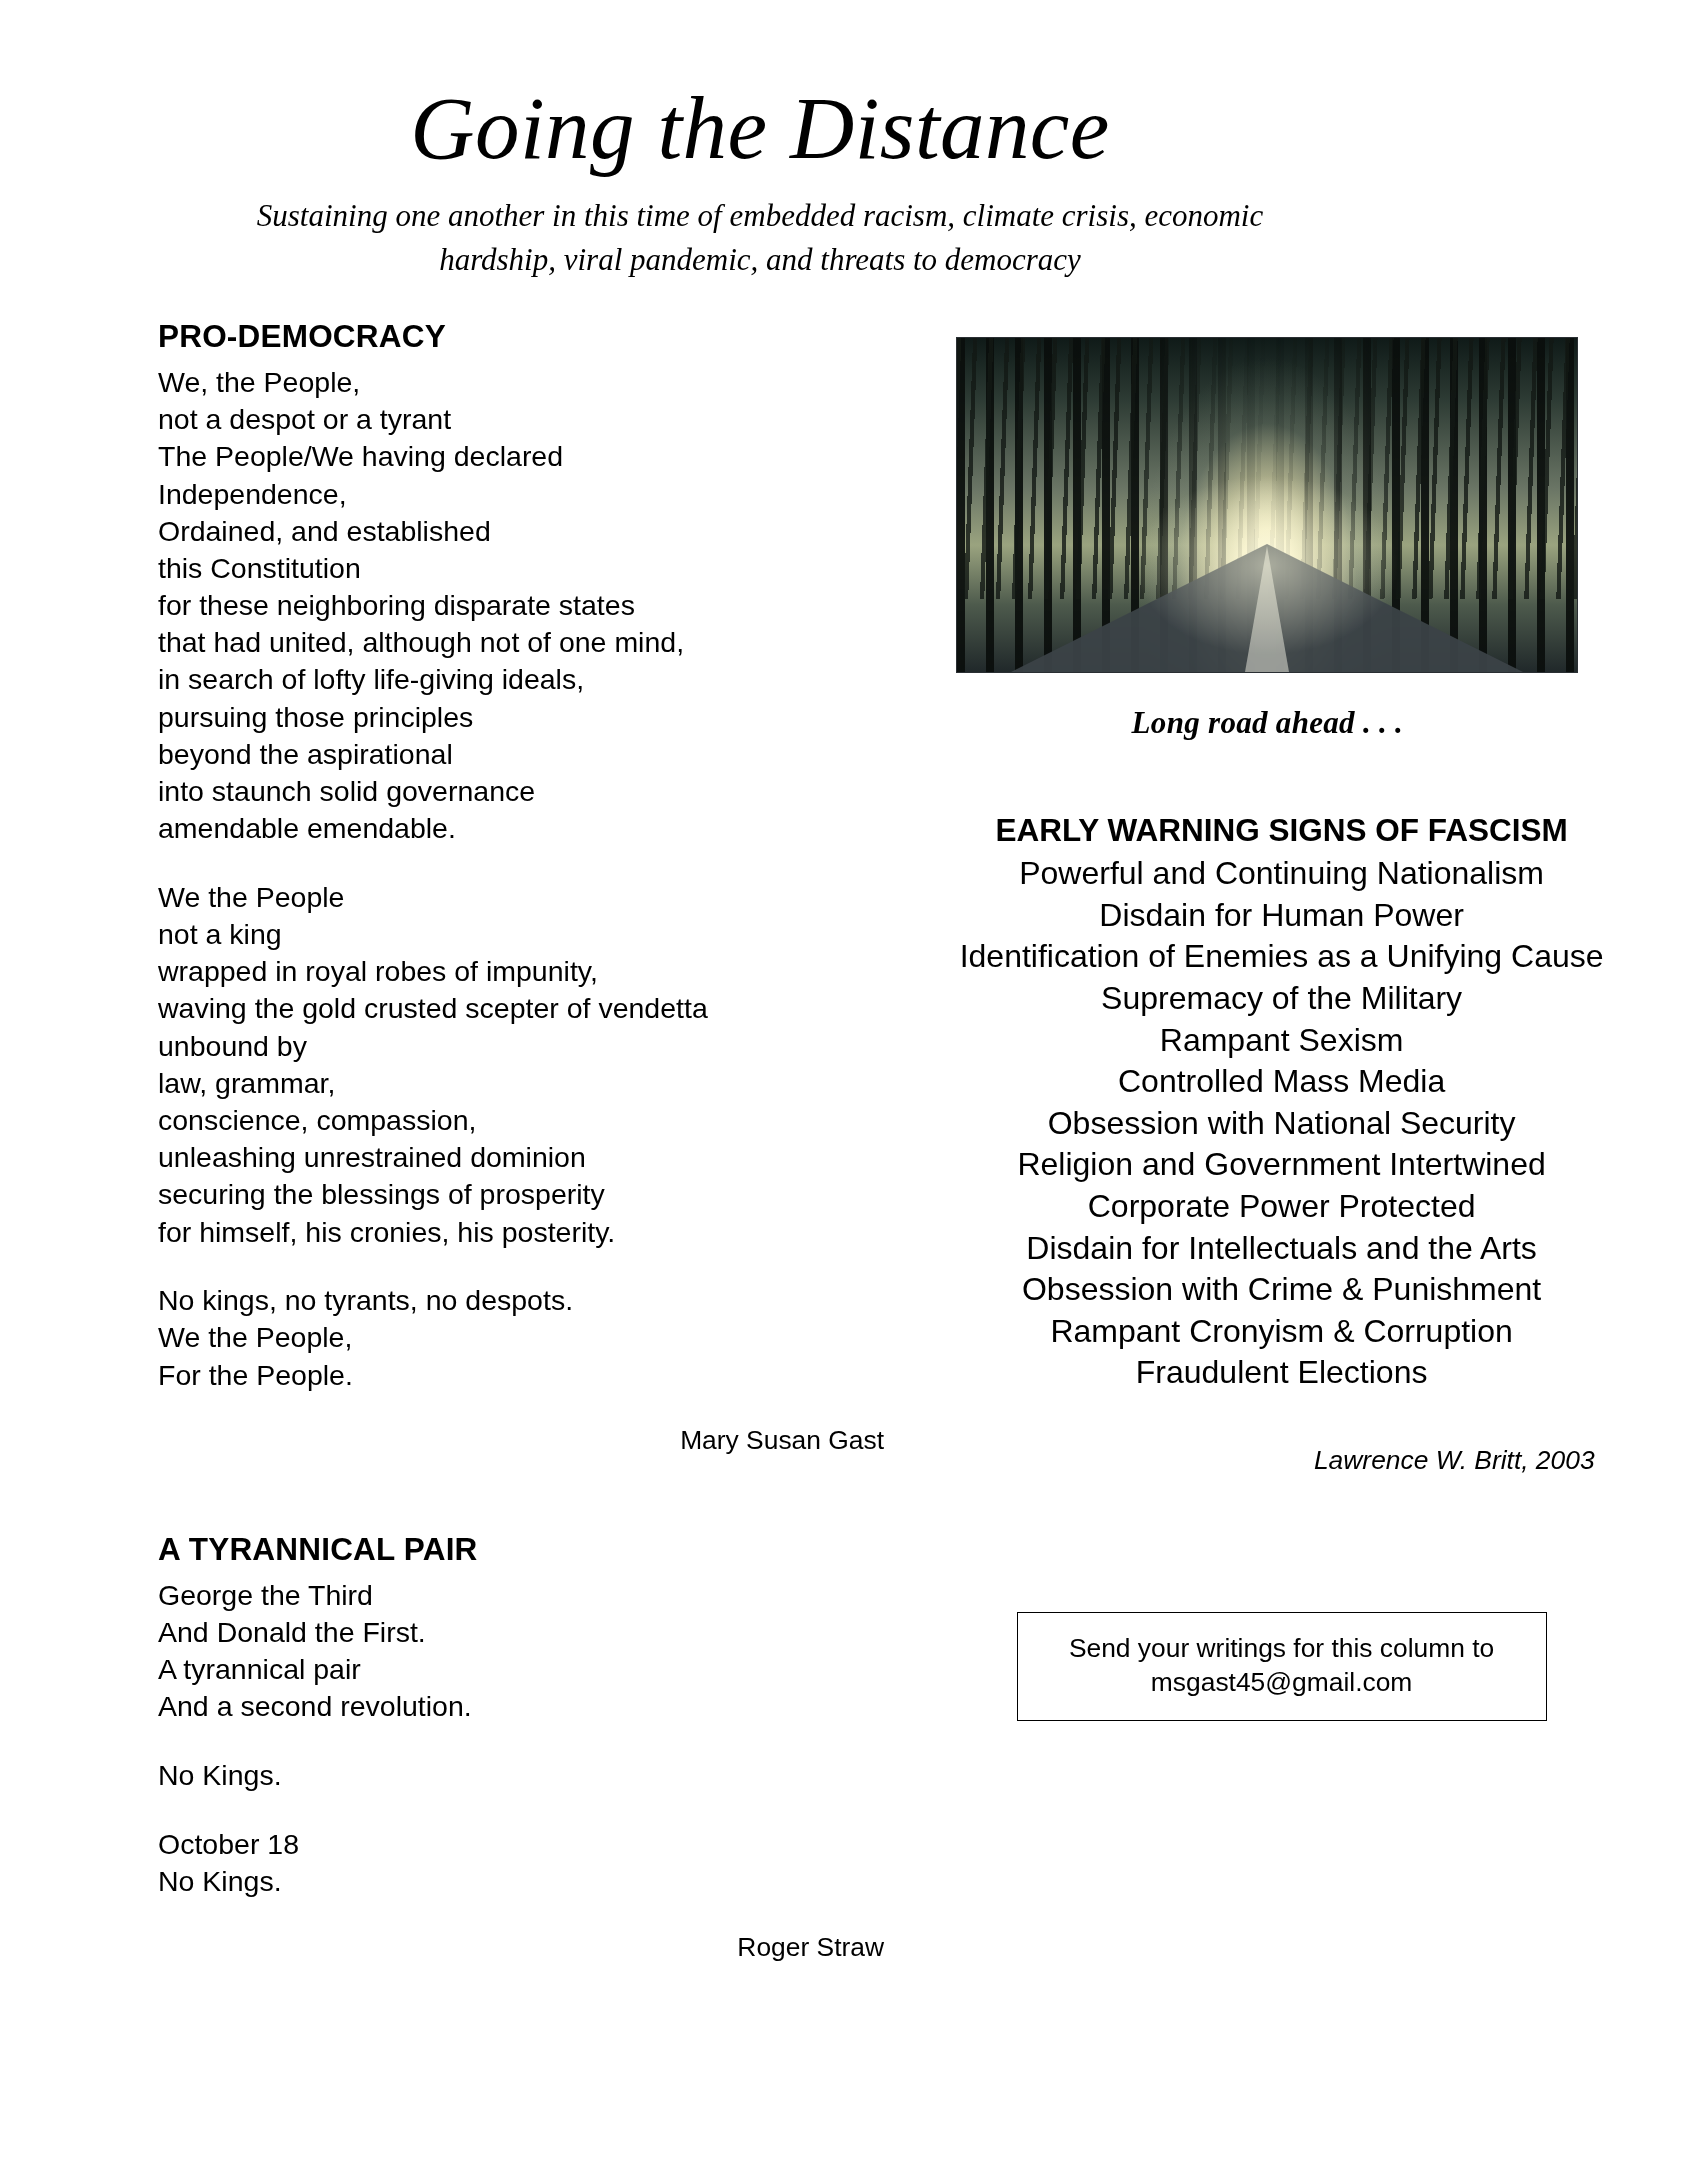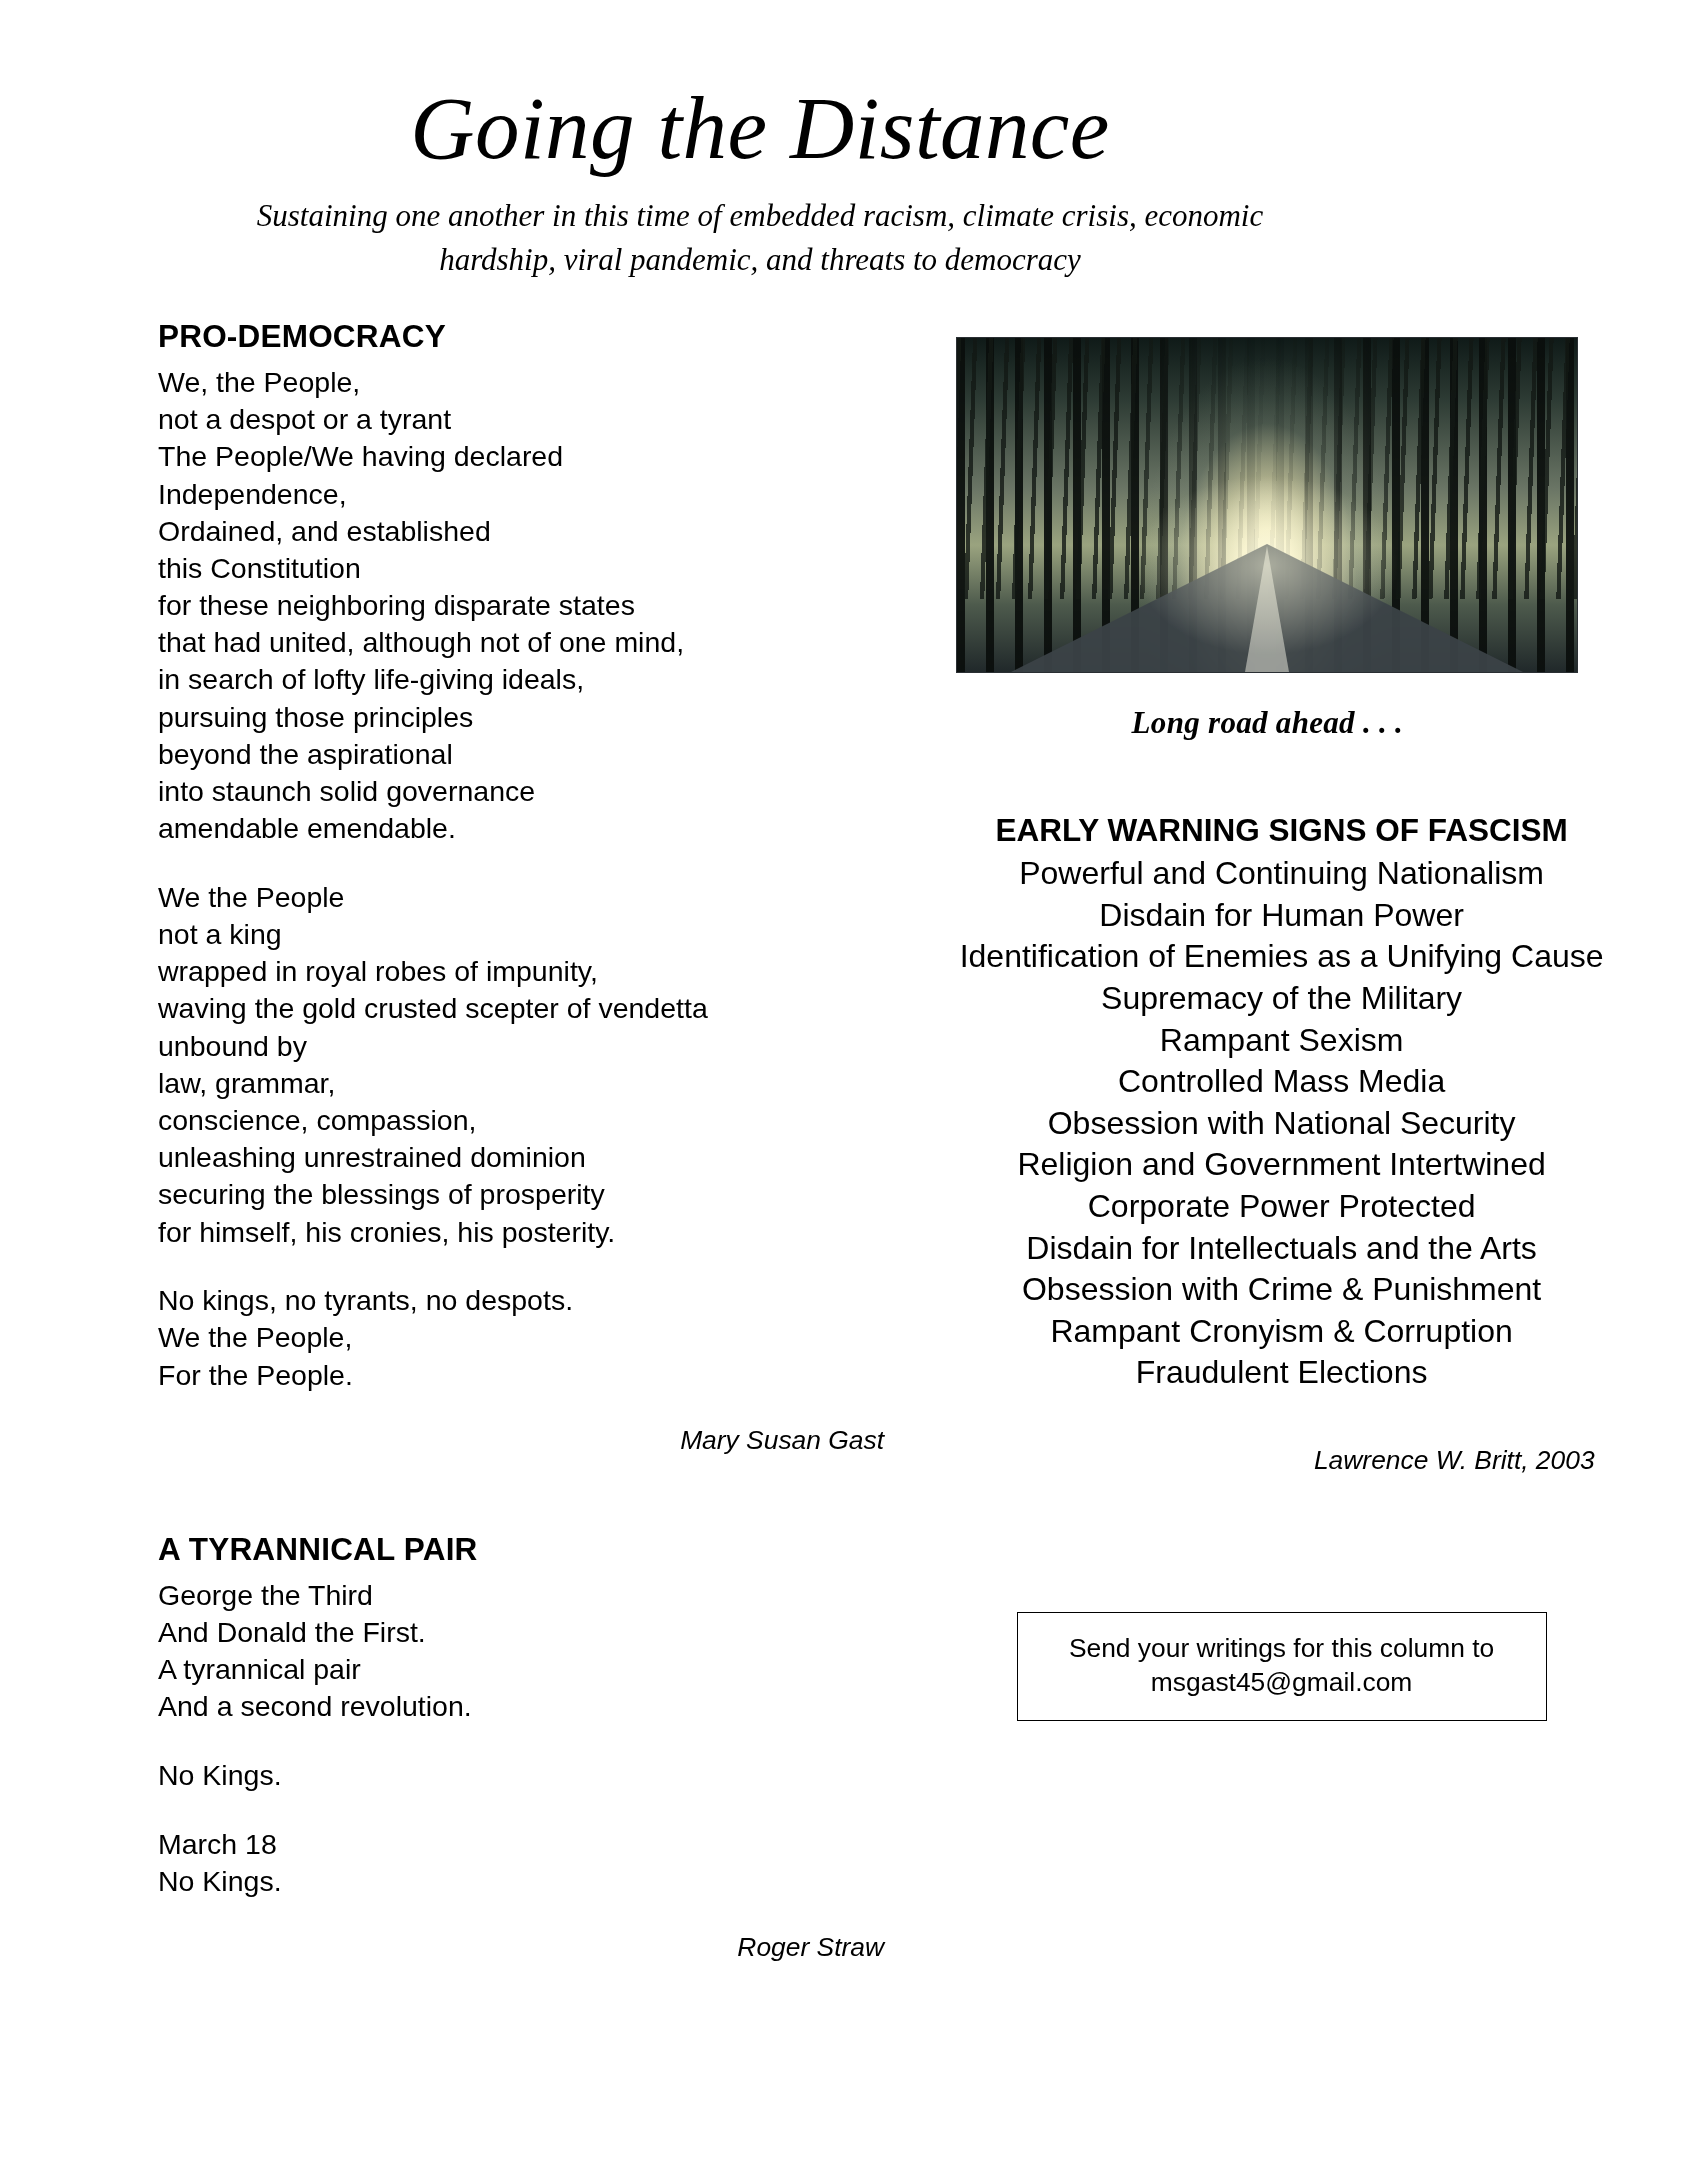--- a/index.html
+++ b/index.html
@@ -73,21 +73,20 @@
   }
   .stanza {
     margin-bottom: 31.5px;
     white-space: pre-line;
     font-size: 28.5px;
     line-height: 1.305;
   }
   .stanza:last-child { margin-bottom: 0; }
 
   .byline {
-    font-style: italic;
     font-size: 26.4px;
     text-align: right;
     margin-top: 18px;
     padding-right: 32px;
   }
   .gap-lg { height: 75px; }
 
   
   .photo-wrap {
     width: 622px;
@@ -240,21 +239,21 @@
 
       <div class="gap-lg"></div>
 
       <section>
         <h2 class="section-title">A TYRANNICAL PAIR</h2>
         <div class="stanza">George the Third
 And Donald the First.
 A tyrannical pair
 And a second revolution.</div>
         <div class="stanza">No Kings.</div>
-        <div class="stanza">March 18
+        <div class="stanza">October 18
 No Kings.</div>
         <div class="byline">Roger Straw</div>
       </section>
 
     </div>
 
     <div class="col-right">
 
       <figure class="photo-wrap" style="margin:19px 0 0 6.8px;">
         <div class="photo">

